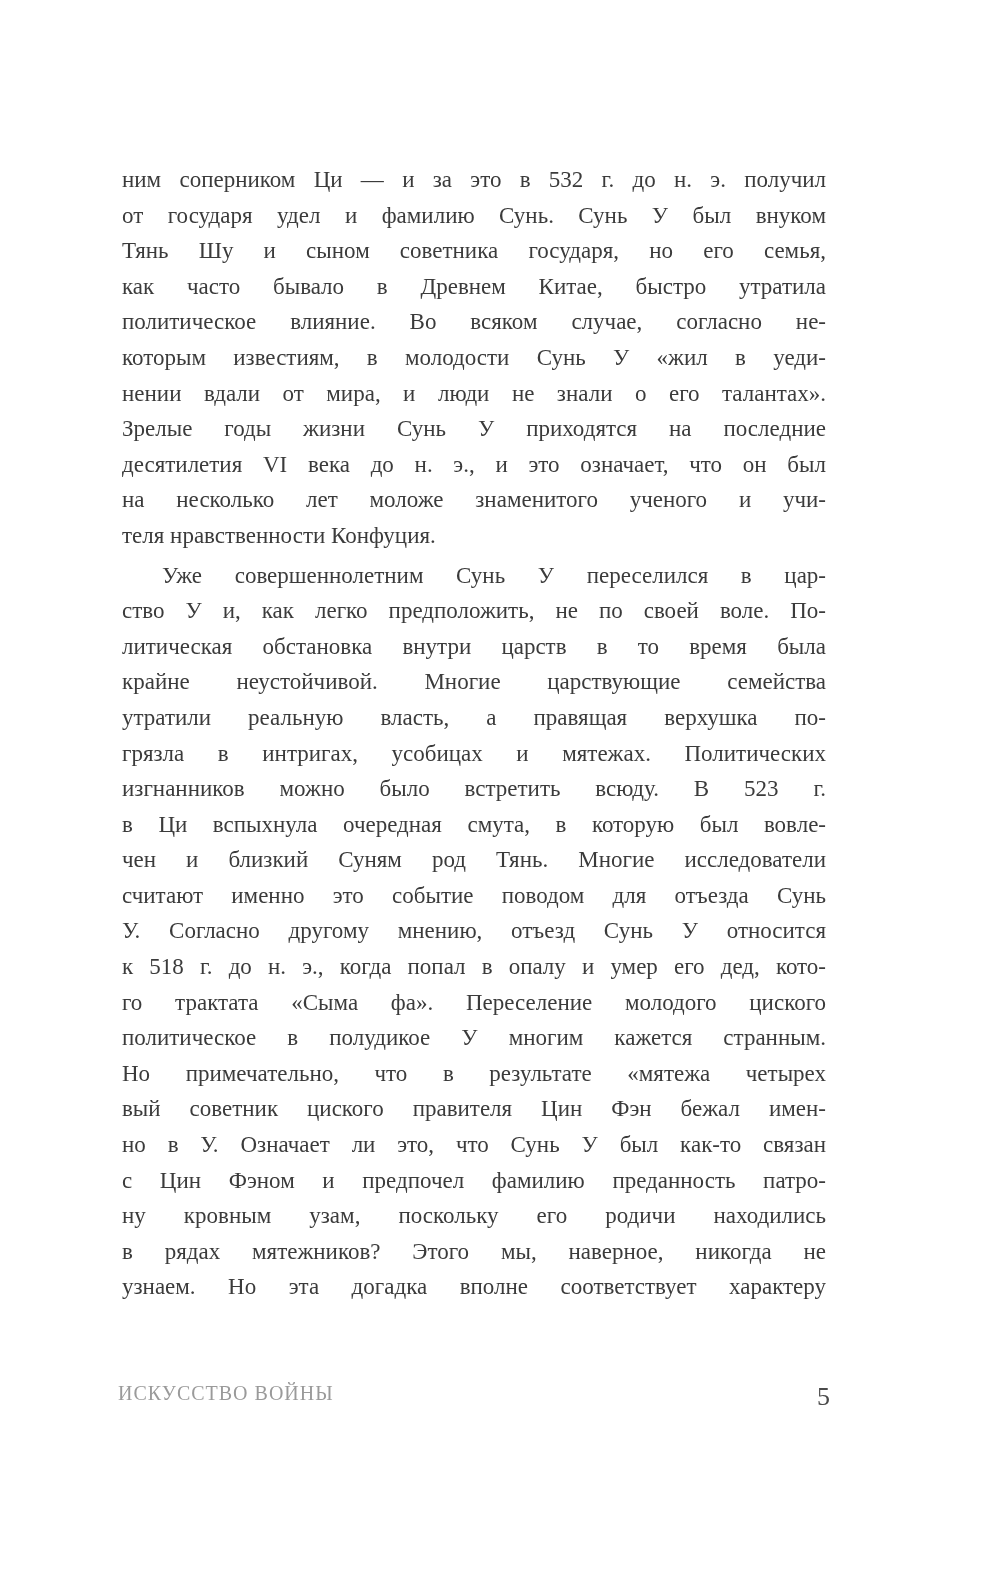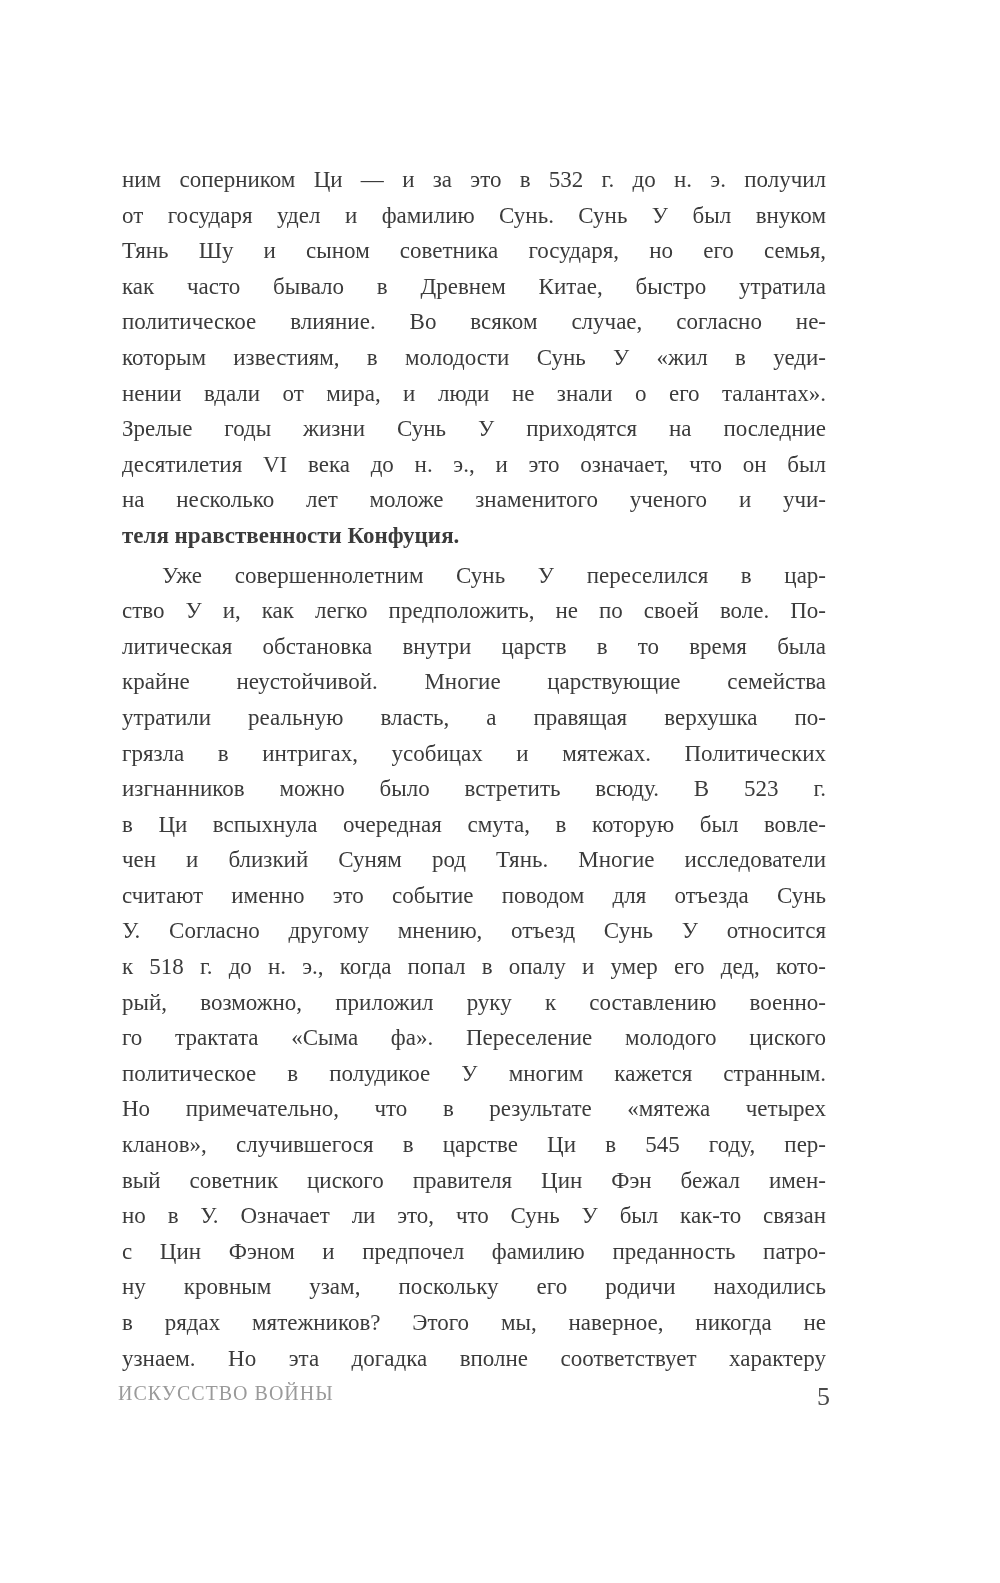--- a/index.html
+++ b/index.html
@@ -24,21 +24,20 @@
     font-size: 23px;
     line-height: 35.6px;
   }
   .paragraph { margin: 4px; }
   .line {
     text-align: justify;
     text-align-last: justify;
   }
   .line.para-end {
     text-align-last: left;
-    font-weight: bold;
   }
   .line.first-indent {
     text-indent: 40px;
   }
   .footer {
     position: absolute;
     left: 118px;
     top: 1382px;
     width: 712px;
     display: flex;
@@ -79,25 +78,23 @@
         <div class="line">литическая обстановка внутри царств в то время была</div>
         <div class="line">крайне неустойчивой. Многие царствующие семейства</div>
         <div class="line">утратили реальную власть, а правящая верхушка по-</div>
         <div class="line">грязла в интригах, усобицах и мятежах. Политических</div>
         <div class="line">изгнанников можно было встретить всюду. В 523 г.</div>
         <div class="line">в Ци вспыхнула очередная смута, в которую был вовле-</div>
         <div class="line">чен и близкий Суням род Тянь. Многие исследователи</div>
         <div class="line">считают именно это событие поводом для отъезда Сунь</div>
         <div class="line">У. Согласно другому мнению, отъезд Сунь У относится</div>
         <div class="line">к 518 г. до н. э., когда попал в опалу и умер его дед, кото-</div>
-        <div class="line">рый, возможно, приложил руку к составлению военно-</div>
         <div class="line">го трактата «Сыма фа». Переселение молодого циского</div>
         <div class="line">политическое в полудикое У многим кажется странным.</div>
         <div class="line">Но примечательно, что в результате «мятежа четырех</div>
-        <div class="line">кланов», случившегося в царстве Ци в 545 году, пер-</div>
         <div class="line">вый советник циского правителя Цин Фэн бежал имен-</div>
         <div class="line">но в У. Означает ли это, что Сунь У был как-то связан</div>
         <div class="line">с Цин Фэном и предпочел фамилию преданность патро-</div>
         <div class="line">ну кровным узам, поскольку его родичи находились</div>
         <div class="line">в рядах мятежников? Этого мы, наверное, никогда не</div>
         <div class="line">узнаем. Но эта догадка вполне соответствует характеру</div>
       </div>
     </div>
   <div class="footer">
     <span class="running-title">ИСКУССТВО ВОЙНЫ</span>

